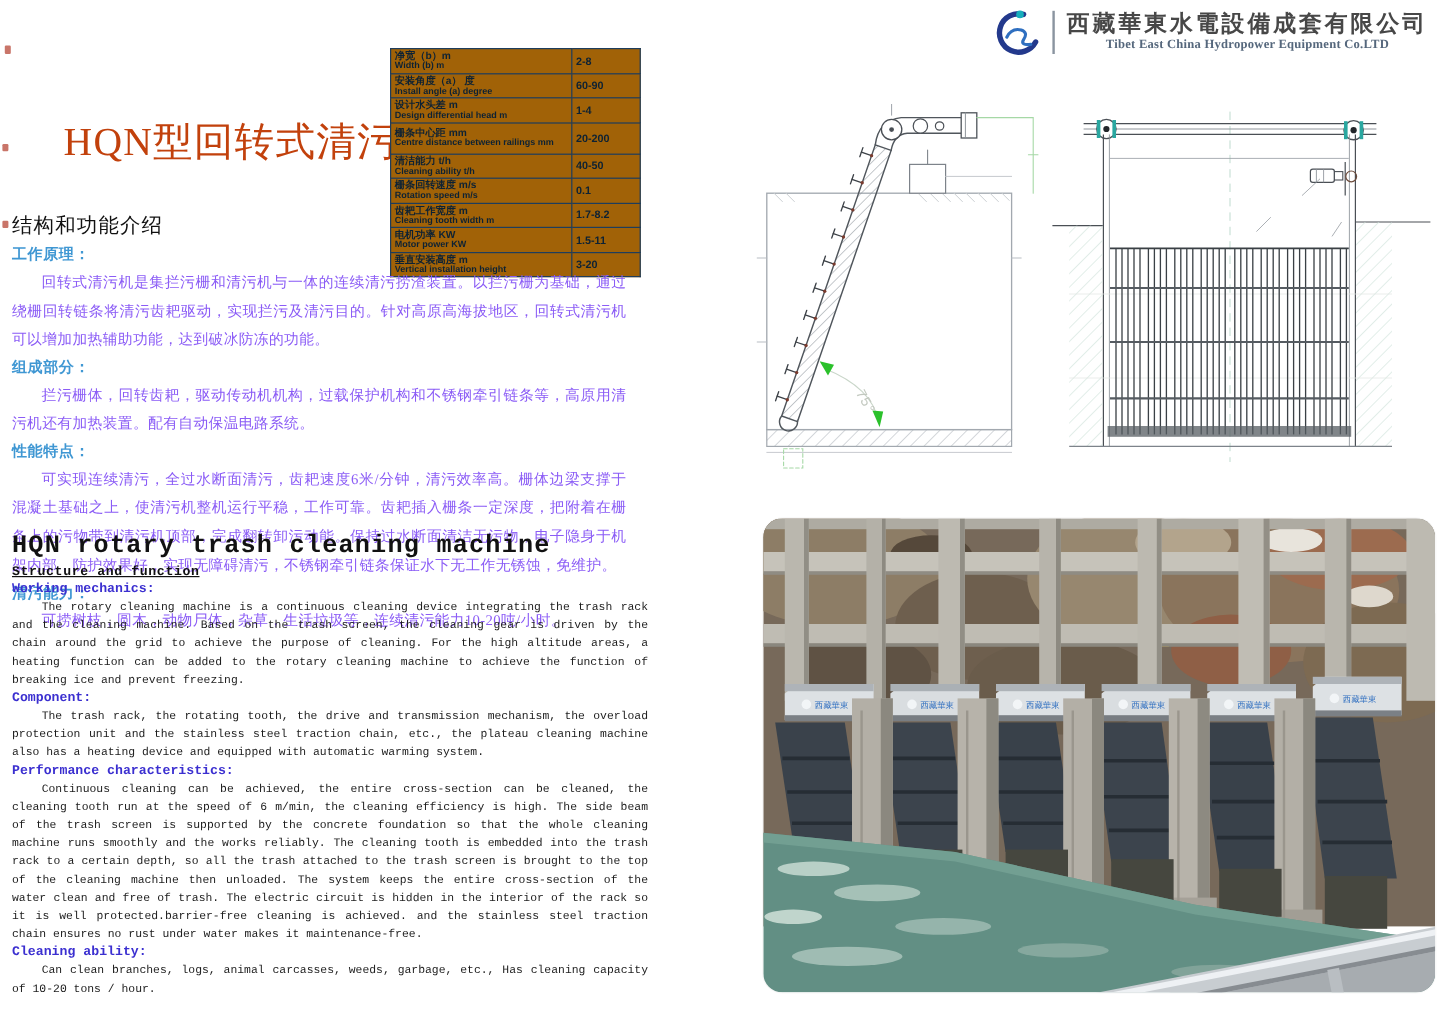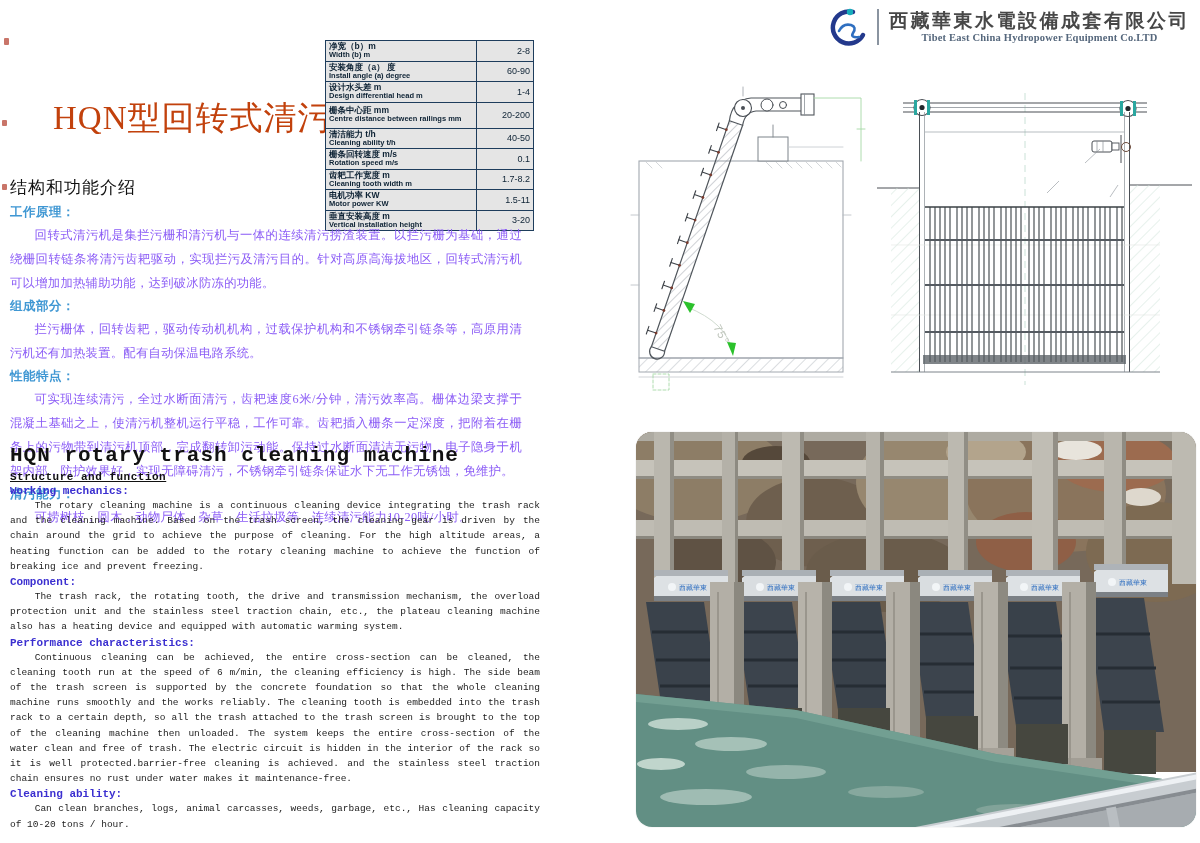--- a/index.html
+++ b/index.html
@@ -16,24 +16,24 @@
           color:#55677c;letter-spacing:0.2px;line-height:13px;white-space:nowrap;}
 
   
   .zh-title{position:absolute;left:10px;top:96px;font-family:"Liberation Serif","DejaVu Serif",serif;
             font-size:33px;color:#c2410c;letter-spacing:1px;white-space:nowrap;margin-left:43px;}
   .zh-sub{position:absolute;left:10px;top:176px;font-family:"Liberation Serif","DejaVu Serif",serif;
           font-size:17px;color:#111;letter-spacing:1px;}
 
   
   .spec{position:absolute;left:325px;top:40px;border-collapse:collapse;
-        background:#e5e5e5;table-layout:fixed;width:198px;}
+        background:#a16207;table-layout:fixed;width:198px;}
   .spec td{border:1.6px solid #1e3d5c;padding:1px 3px;vertical-align:middle;}
   .spec .lbl{width:144px;}
-  .spec .val{width:50px;text-align:right;font-weight:normal;font-size:9px;color:#0d2234;}
+  .spec .val{width:50px;text-align:left;font-weight:bold;font-size:9px;color:#0d2234;}
   .lbl .zh{display:block;font-weight:bold;font-size:8.5px;color:#0d2234;line-height:9px;}
   .lbl .en{display:block;font-weight:bold;font-size:7.5px;color:#0d2234;line-height:8.5px;}
   .spec tr{height:17px;}
   .spec tr.tall{height:26px;}
 
   
   .zh-col{position:absolute;left:10px;top:201px;width:512px;}
   .zh-h{font-family:"Liberation Serif","DejaVu Serif",serif;font-size:12.5px;font-weight:bold;
         color:#3f97d3;margin:3px 0 2px 0;letter-spacing:0.5px;}
   .zh-p{font-family:"Liberation Serif","DejaVu Serif",serif;font-size:12.3px;line-height:24px;

